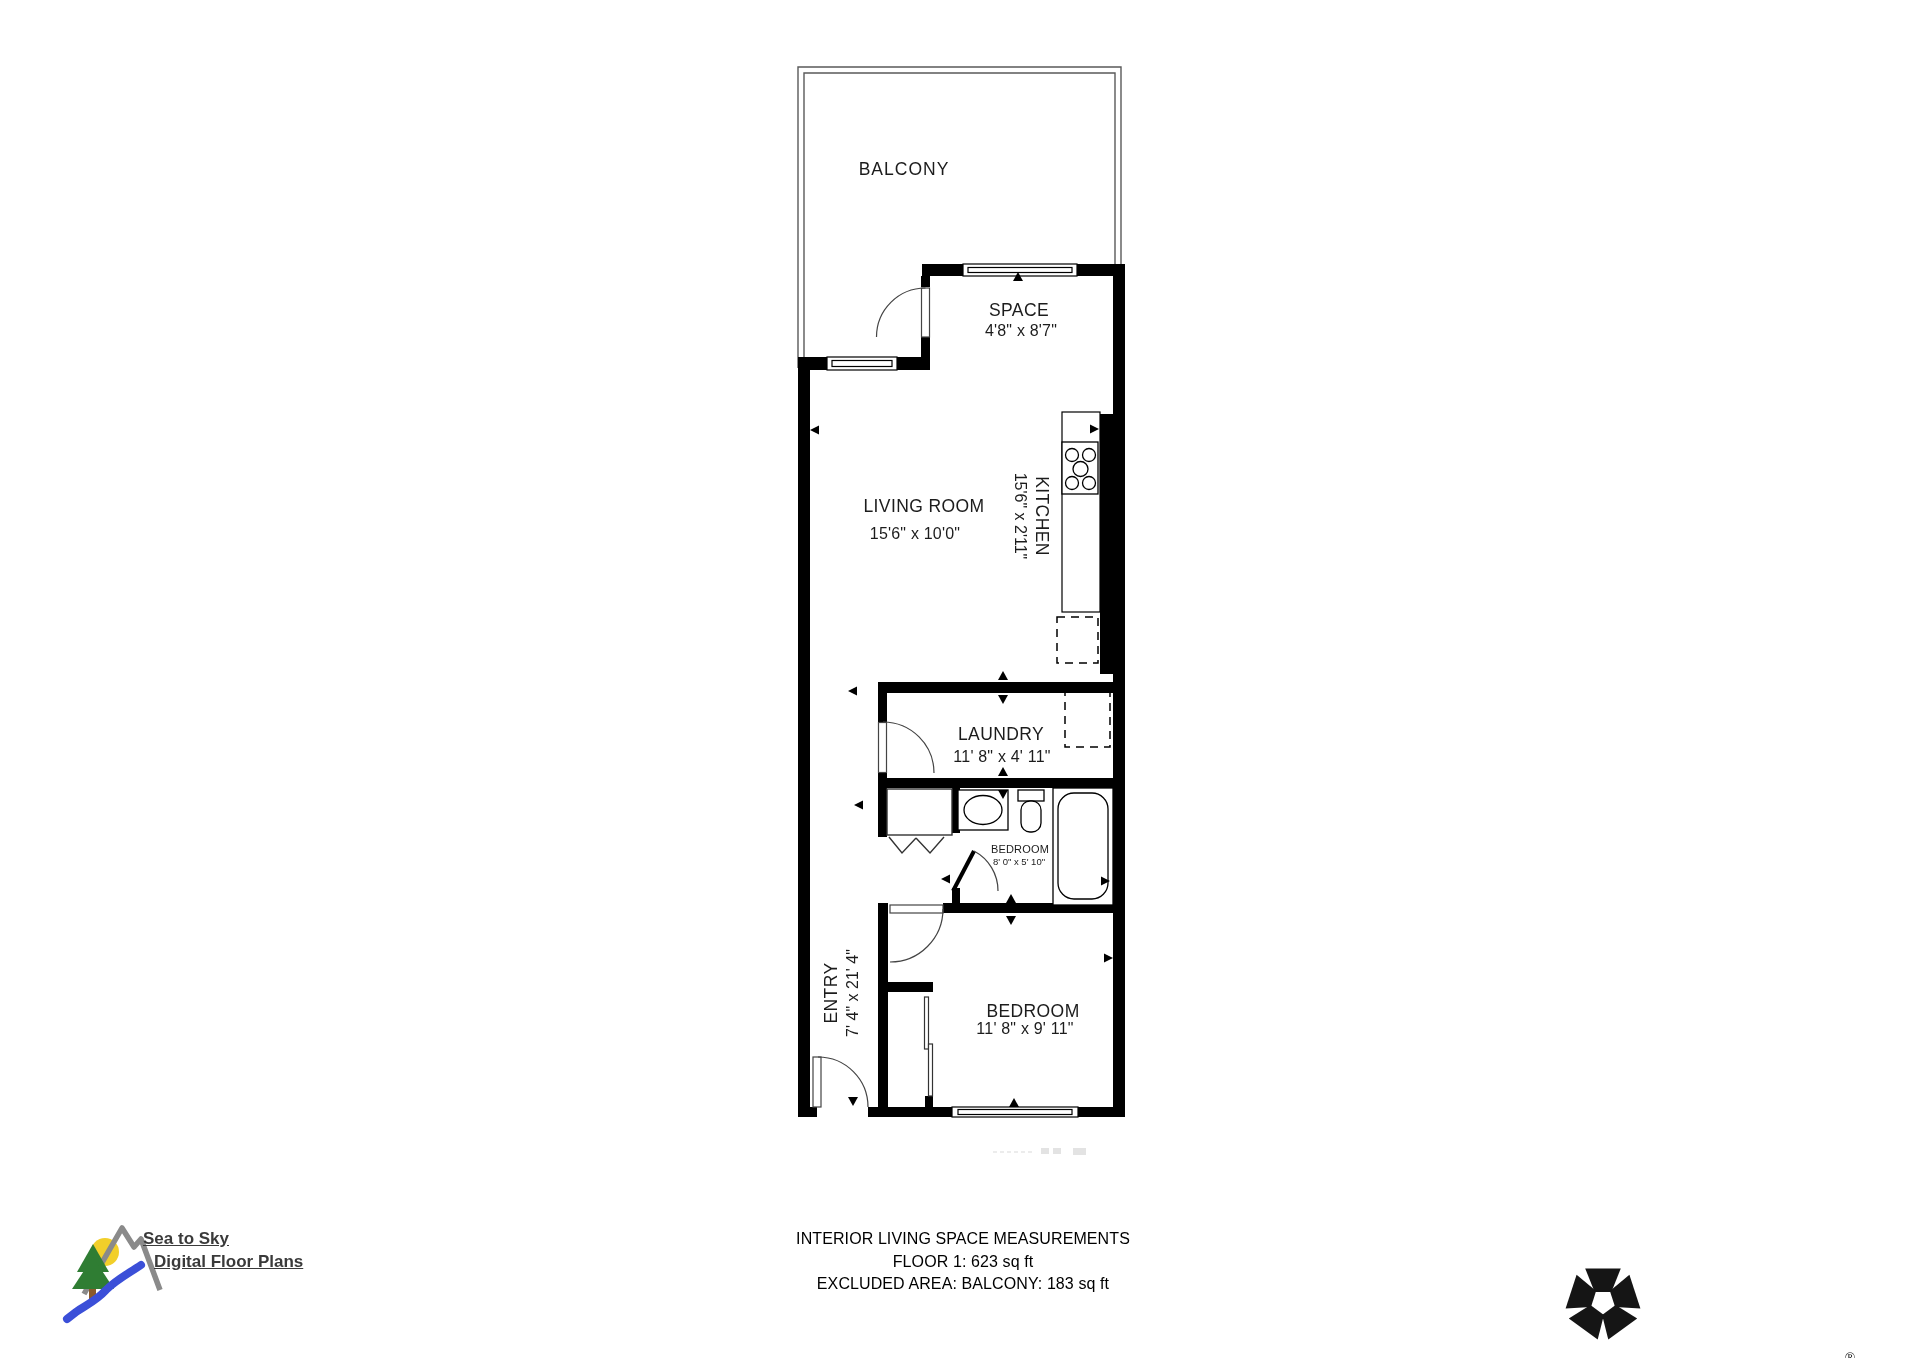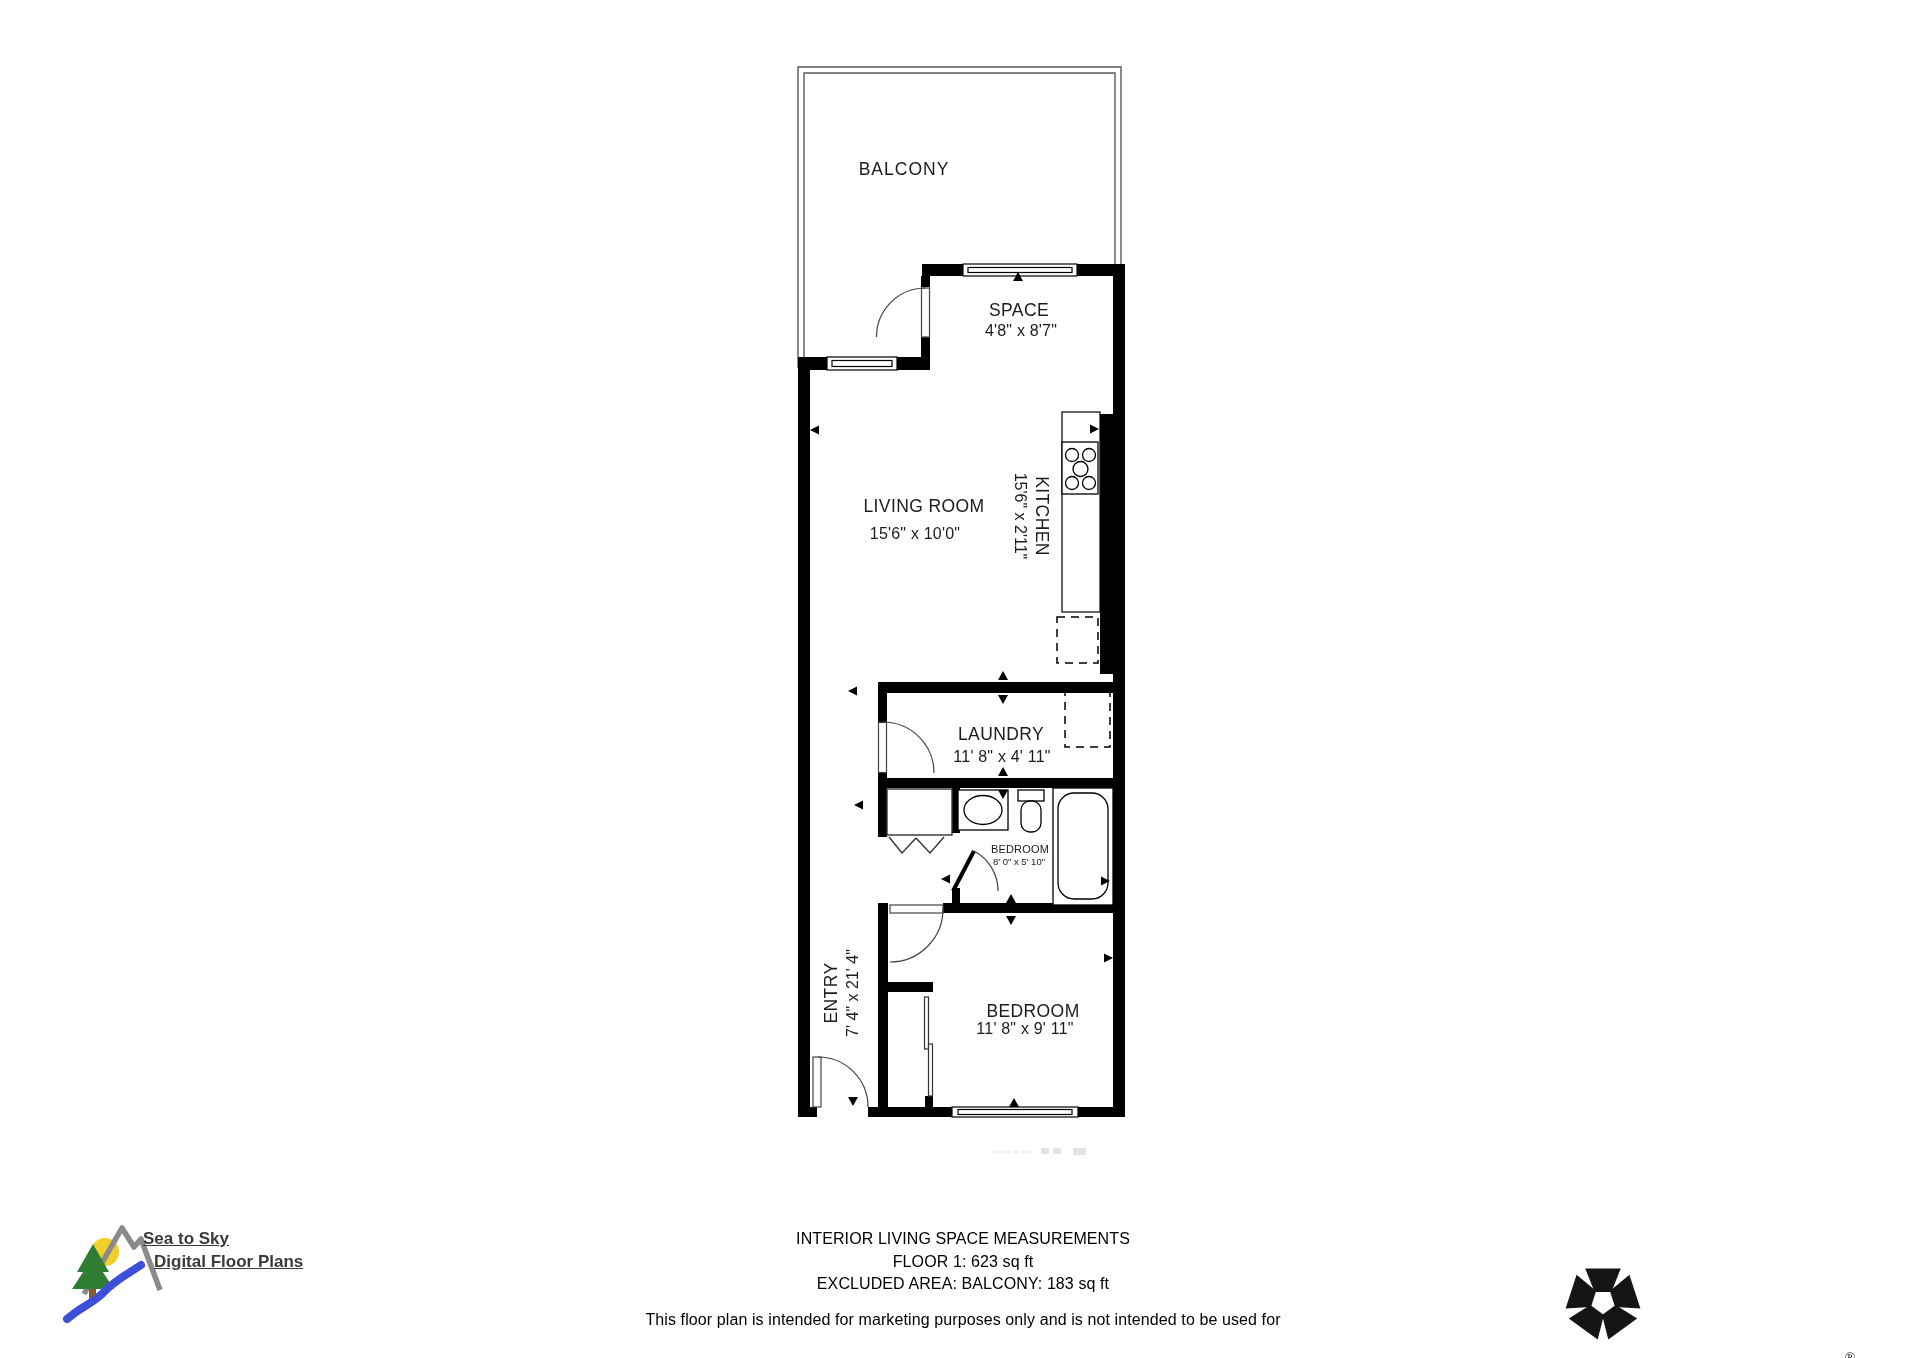--- a/index.html
+++ b/index.html
@@ -204,20 +204,19 @@
     <div class="rot-line1">ENTRY</div>
     <div class="rot-line2">7' 4" x 21' 4"</div>
   </div>
 
   <div class="lbl room-name" style="left:1023px;top:1011px;margin-left:10px;">BEDROOM</div>
   <div class="lbl room-dims" style="left:1025px;top:1029px;">11' 8" x 9' 11"</div>
 
   <div class="footer-line" style="top:1230px;">INTERIOR LIVING SPACE MEASUREMENTS</div>
   <div class="footer-line" style="top:1253px;">FLOOR 1: 623 sq ft</div>
   <div class="footer-line" style="top:1275px;">EXCLUDED AREA: BALCONY: 183 sq ft</div>
-  <div class="footer-line" style="top:1311px;">This floor plan is intended for marketing purposes only and is not intended to be used for</div>
 
   <div class="sts-text" style="left:143px;top:1229px;">Sea to Sky</div>
   <div class="sts-text" style="left:154px;top:1252px;">Digital Floor Plans</div>
 
   <div class="mp-word"><span>Matterport</span><sup>®</sup></div>
 
 </div>
 
 </body></html>

